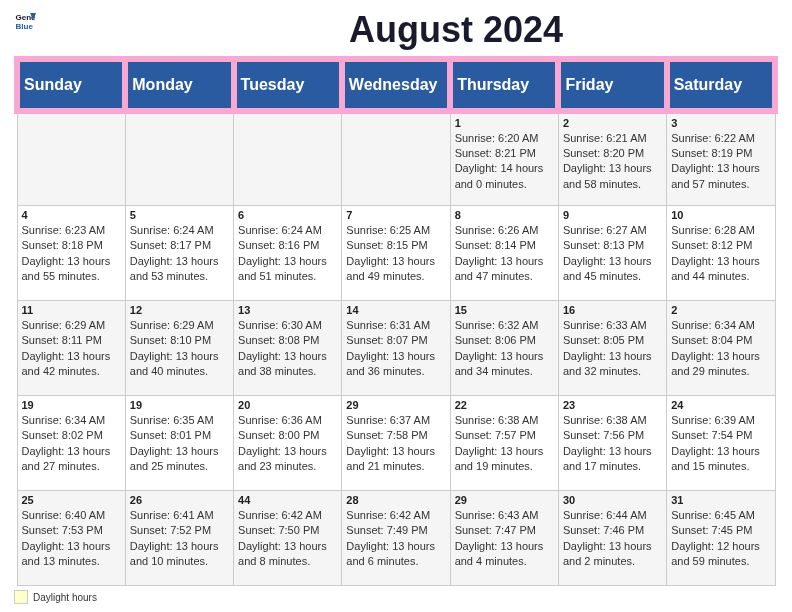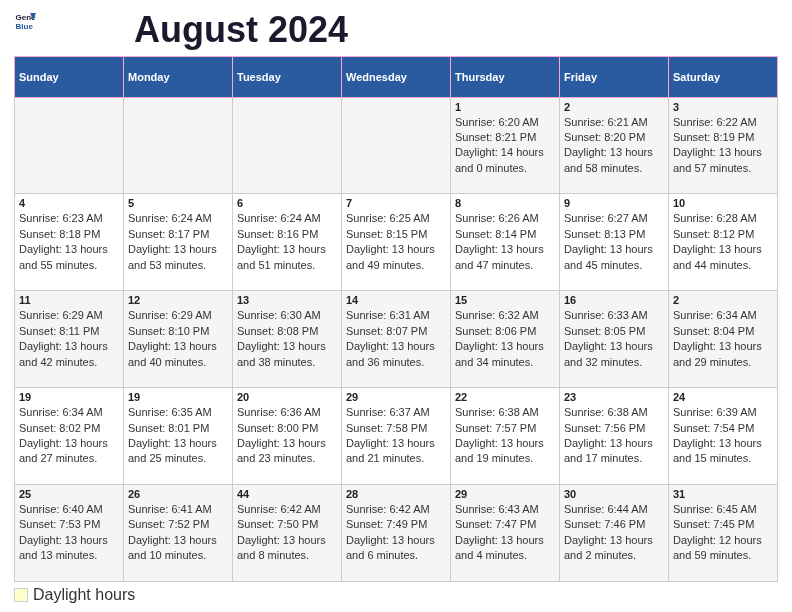--- a/index.html
+++ b/index.html
@@ -27,21 +27,21 @@
       align-items: center;
       width: 120px;
     }
     .logo-icon {
       width: 22px;
       height: 22px;
       margin-right: 4px;
     }
     .title-area {
       flex: 1;
-      text-align: left;
+      text-align: center;
     }
     .main-title {
       font-size: 36px;
       font-weight: bold;
       color: #1a1a2e;
       line-height: 1.1;
     }
     .subtitle {
       font-size: 15px;
       color: #333;
@@ -50,25 +50,25 @@
     .calendar {
       flex: 1;
       border: 1px solid #ccc;
       border-collapse: collapse;
       width: 100%;
       table-layout: fixed;
     }
     .calendar thead tr th {
       background-color: #2a5aa0;
       color: #fff;
-      font-size: 11px;
+      font-size: 16px;
       font-weight: bold;
       padding: 14px 4px;
       text-align: left;
-      border: 1px solid #f9a8d4;
+      border: 6px solid #f9a8d4;
     }
     .calendar tbody tr td {
       vertical-align: top;
       border: 1px solid #ccc;
       padding: 3px 4px;
       font-size: 9.5px;
       color: #222;
       height: 88px;
     }
     .calendar tbody tr:nth-child(odd) td {
@@ -88,21 +88,21 @@
       line-height: 1.4;
       color: #333;
     }
     .empty-cell {
       background-color: #f5f5f5;
     }
     .footer {
       display: flex;
       align-items: center;
       margin-top: 4px;
-      font-size: 16px;
+      font-size: 10px;
       color: #333;
     }
     .legend-box {
       width: 14px;
       height: 14px;
       background: #ffffcc;
       border: 1px solid #ccc;
       margin-right: 5px;
       display: inline-block;
     }

